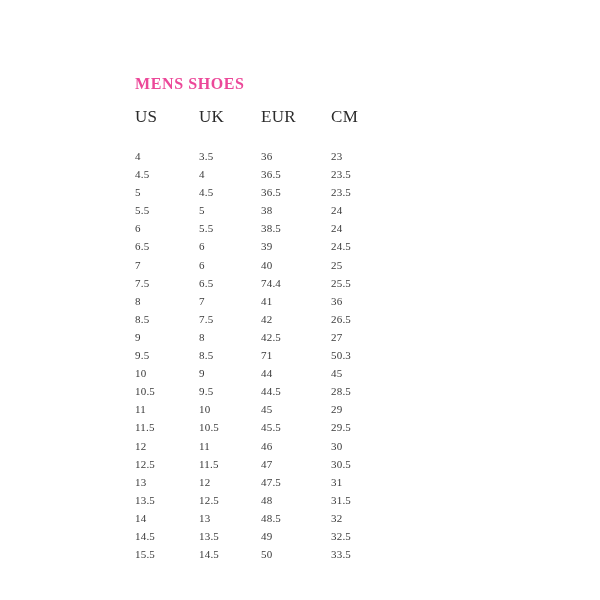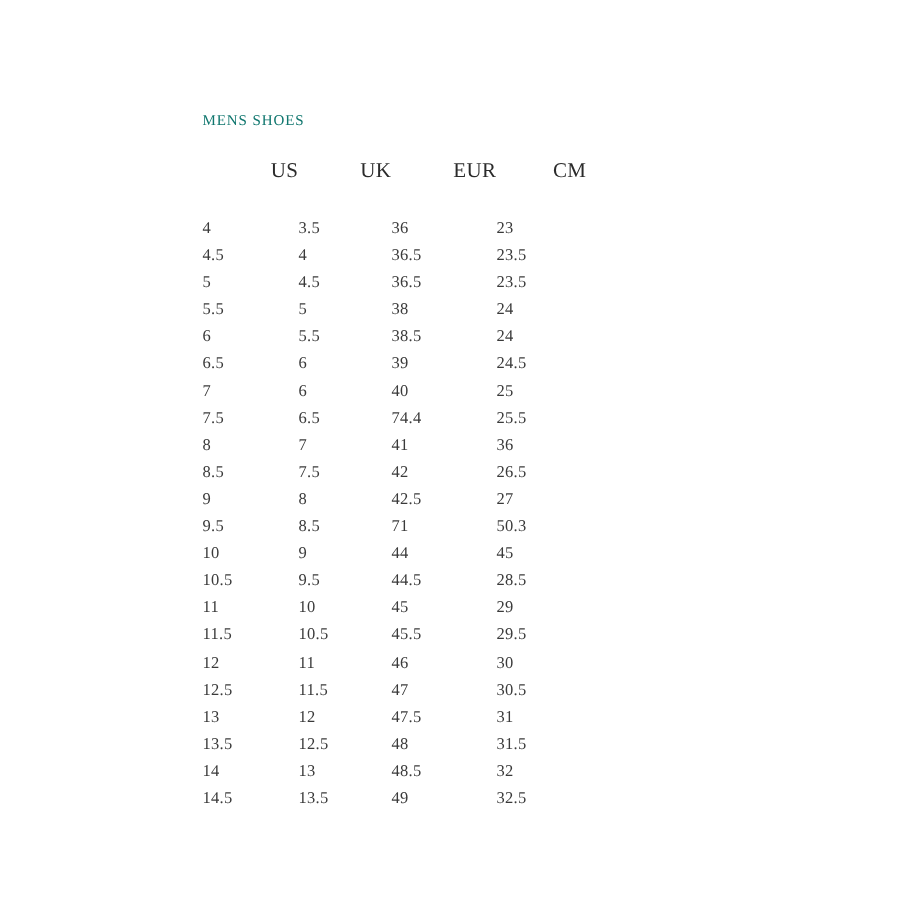--- a/index.html
+++ b/index.html
@@ -17,37 +17,37 @@
   .page {
     position: relative;
     width: 600px;
     height: 600px;
     box-sizing: border-box;
   }
   .title {
     position: absolute;
     left: 135px;
     top: 75px;
-    font-size: 10px;
-    font-weight: normal;
+    font-size: 16px;
+    font-weight: bold;
     letter-spacing: 0.6px;
-    color: #0f766e;
+    color: #ec4899;
   }
   table.size-table {
     position: absolute;
     left: 135px;
     top: 107px;
     border-collapse: collapse;
     font-size: 11px;
     color: #3a3a3a;
   }
   table.size-table th {
-    text-align: right;
+    text-align: left;
     font-weight: normal;
-    font-size: 14px;
+    font-size: 17px;
     color: #2b2b2b;
     padding: 0 0 22px 0;
     letter-spacing: 0.3px;
   }
   table.size-table td {
     text-align: left;
     padding: 0 0 4.1px 0;
     line-height: 14px;
     letter-spacing: 0.2px;
   }
@@ -202,16 +202,22 @@
         <td>13</td>
         <td>48.5</td>
         <td>32</td>
       </tr>
       <tr>
         <td>14.5</td>
         <td>13.5</td>
         <td>49</td>
         <td>32.5</td>
       </tr>
+      <tr>
+        <td>15.5</td>
+        <td>14.5</td>
+        <td>50</td>
+        <td>33.5</td>
+      </tr>
     </tbody>
   </table>
 
 </div>
 
 </body></html>

